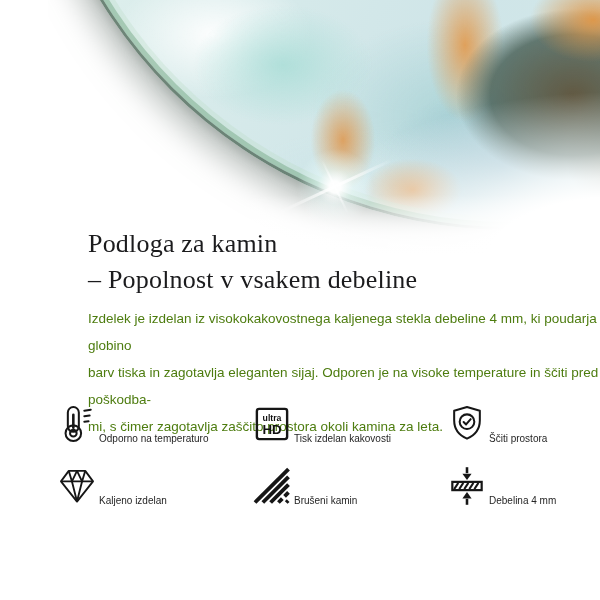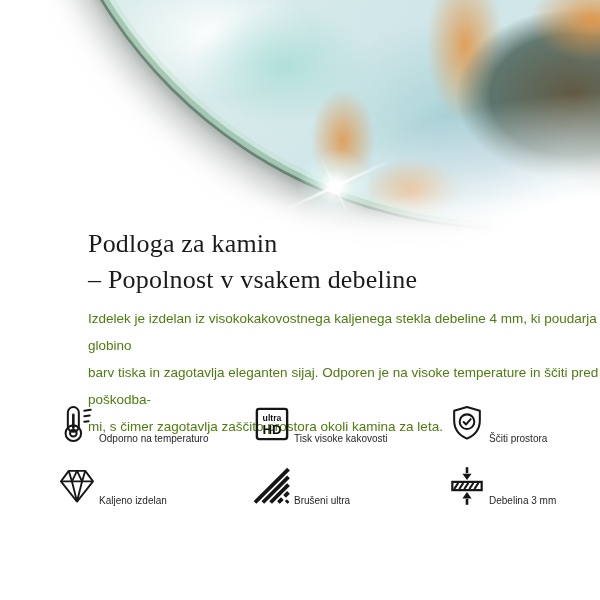--- a/index.html
+++ b/index.html
@@ -99,21 +99,21 @@
     </div>
 
     <div class="feature">
       <div class="icn">
         <svg width="44" height="44" viewBox="0 0 48 48">
           <rect x="7.5" y="7.5" width="33" height="33" rx="2.5" fill="none" stroke="#161616" stroke-width="2.6"></rect>
           <text x="24" y="20.5" text-anchor="middle" fill="#111" font-family="Liberation Sans, sans-serif" font-size="9.5" font-weight="700">ultra</text>
           <text x="24" y="34.5" text-anchor="middle" fill="#111" font-family="Liberation Sans, sans-serif" font-size="14.5" font-weight="800">HD</text>
         </svg>
       </div>
-      <div class="flabel">Tisk visoke kakovosti</div>
+      <div class="flabel">Tisk izdelan kakovosti</div>
     </div>
 
     <div class="feature">
       <div class="icn">
         <svg width="44" height="44" viewBox="0 0 48 48" fill="none" stroke="#161616" stroke-width="2.2" stroke-linecap="round" stroke-linejoin="round">
           <path d="M24 5.5 L38 9.5 V20 C38 30 32.5 36.5 24 40 C15.5 36.5 10 30 10 20 V9.5 Z"></path>
           <circle cx="24" cy="21.5" r="8"></circle>
           <path d="M20.3 21.8 l2.7 2.7 l5 -5.8"></path>
         </svg>
       </div>
@@ -135,37 +135,37 @@
     <div class="feature">
       <div class="icn">
         <svg width="44" height="44" viewBox="0 0 48 48" stroke="#161616" stroke-width="4.2" fill="none">
           <line x1="5.5" y1="42" x2="42" y2="5.5"></line>
           <line x1="14" y1="42" x2="42" y2="14"></line>
           <line x1="22.5" y1="42" x2="42" y2="22.5"></line>
           <line x1="31" y1="42" x2="42" y2="31" stroke-dasharray="6 3.5"></line>
           <line x1="39.5" y1="42" x2="42" y2="39.5" stroke-dasharray="3 3"></line>
         </svg>
       </div>
-      <div class="flabel">Brušeni ultra</div>
+      <div class="flabel">Brušeni kamin</div>
     </div>
 
     <div class="feature">
       <div class="icn">
         <svg width="44" height="44" viewBox="0 0 48 48" fill="none">
           <rect x="8" y="19.5" width="32" height="9" stroke="#161616" stroke-width="2.4"></rect>
           <g stroke="#161616" stroke-width="2.2">
             <line x1="10" y1="27.4" x2="14.5" y2="20.6"></line>
             <line x1="15.5" y1="27.4" x2="20" y2="20.6"></line>
             <line x1="21" y1="27.4" x2="25.5" y2="20.6"></line>
             <line x1="26.5" y1="27.4" x2="31" y2="20.6"></line>
             <line x1="32" y1="27.4" x2="36.5" y2="20.6"></line>
           </g>
           <line x1="24" y1="3.5" x2="24" y2="10" stroke="#161616" stroke-width="2.8"></line>
           <path d="M24 17.5 L19 10.5 H29 Z" fill="#161616"></path>
           <line x1="24" y1="44.5" x2="24" y2="38" stroke="#161616" stroke-width="2.8"></line>
           <path d="M24 30.5 L19 37.5 H29 Z" fill="#161616"></path>
         </svg>
       </div>
-      <div class="flabel">Debelina 3 mm</div>
+      <div class="flabel">Debelina 4 mm</div>
     </div>
 
   </div>
 </div>
 
 </body></html>

